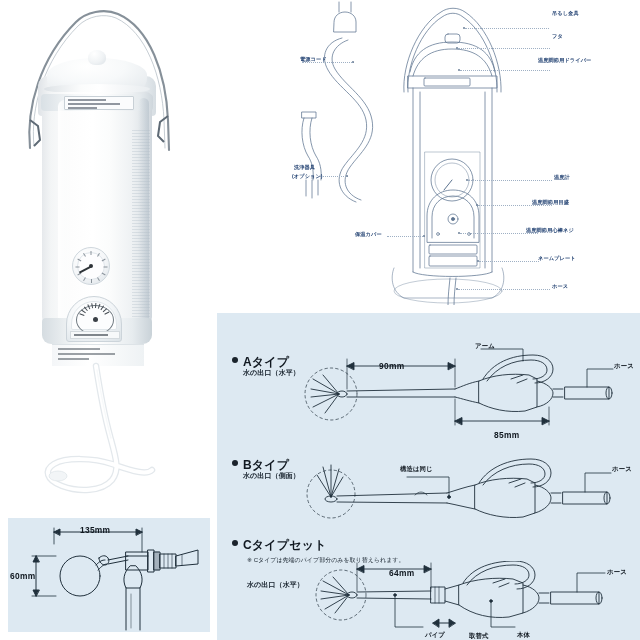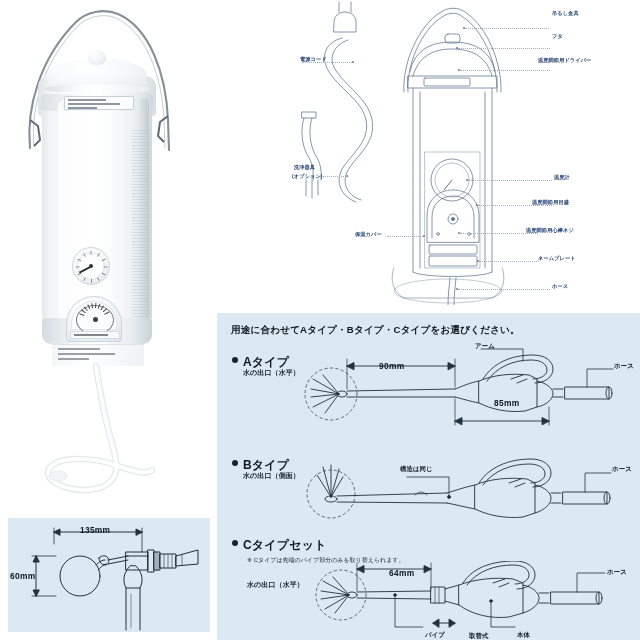--- a/index.html
+++ b/index.html
@@ -430,21 +430,20 @@
         <path d="M168,38 L190,32 L190,46 L168,48 Z"></path>
         <path d="M174,37 L174,47" stroke-width=".6"></path>
       </g>
     </svg>
     <div class="dim-lbl" style="left:72px; top:7px;">135mm</div>
     <div class="dim-lbl" style="left:2px; top:53px;">60mm</div>
   </div>
 
   <div id="panelRight">
 
-    <div class="panel-title">用途に合わせてAタイプ・Bタイプ・Cタイプをお選びください。</div>
 
     <div class="type-bullet" style="left:15px; top:44px;"></div>
     <div class="type-head" style="left:26px; top:41px;">Aタイプ</div>
     <div class="type-sub" style="left:26px; top:55px;">水の出口（水平）</div>
 
     <svg style="position:absolute; left:80px; top:32px;" width="340" height="82" viewBox="0 0 340 82">
       <g fill="none" stroke="#20303c" stroke-width="0.9" stroke-linejoin="round" stroke-linecap="round">
 
         <circle cx="34" cy="49" r="26" stroke-dasharray="2.5,3" stroke-width=".8" stroke-opacity=".85"></circle>
 
@@ -481,21 +480,21 @@
         <path d="M226,16 L226,4 L184,4" stroke-width=".8"></path>
 
         <path d="M158,76 L252,76"></path>
         <path d="M158,76 l7,-3.5 l0,7 Z" fill="#20303c"></path>
         <path d="M252,76 l-7,-3.5 l0,7 Z" fill="#20303c"></path>
         <path d="M158,54 L158,80" stroke-width=".7"></path>
         <path d="M252,62 L252,80" stroke-width=".7"></path>
       </g>
     </svg>
     <div class="dim-lbl" style="left:162px; top:48px;">90mm</div>
-    <div class="dim-lbl" style="left:265px; top:85px;padding-left:12px;">85mm</div>
+    <div class="dim-lbl" style="left:265px; top:117px;padding-left:12px;">85mm</div>
     <div class="part-lbl" style="left:258px; top:29px;">アーム</div>
     <div class="part-lbl" style="left:397px; top:49px;">ホース</div>
 
     <div class="type-bullet" style="left:15px; top:147px;"></div>
     <div class="type-head" style="left:26px; top:144px;">Bタイプ</div>
     <div class="type-sub" style="left:26px; top:158px;">水の出口（側面）</div>
 
     <svg style="position:absolute; left:80px; top:138px;" width="340" height="76" viewBox="0 0 340 76">
       <g fill="none" stroke="#20303c" stroke-width="0.9" stroke-linejoin="round" stroke-linecap="round">
         <circle cx="34" cy="43" r="24" stroke-dasharray="2.5,3" stroke-width=".8" stroke-opacity=".85"></circle>

